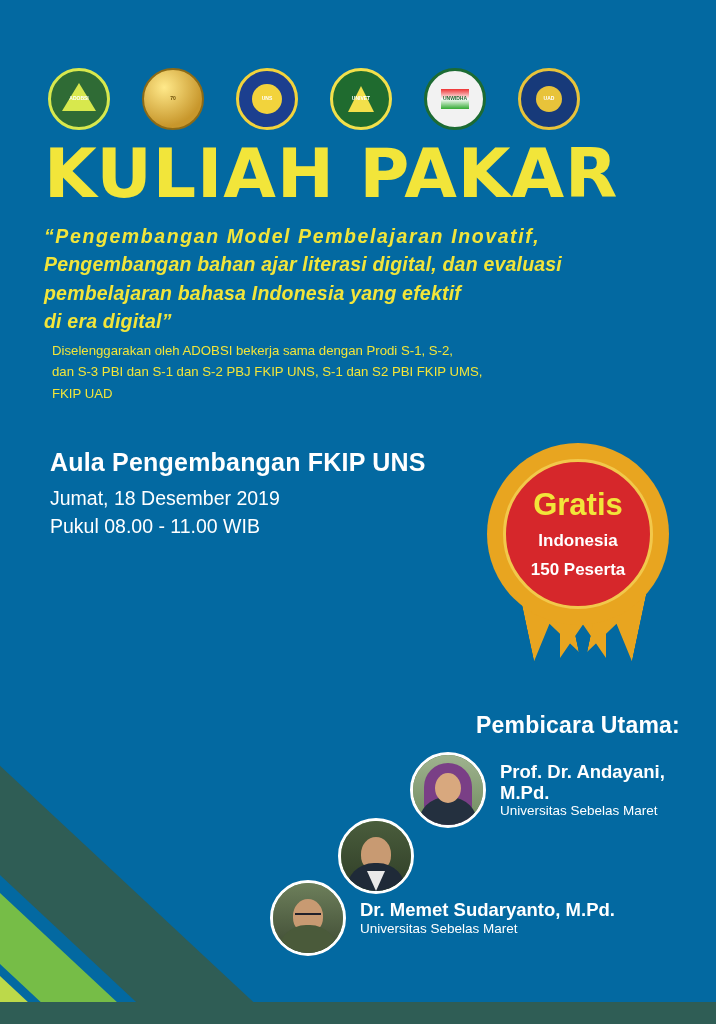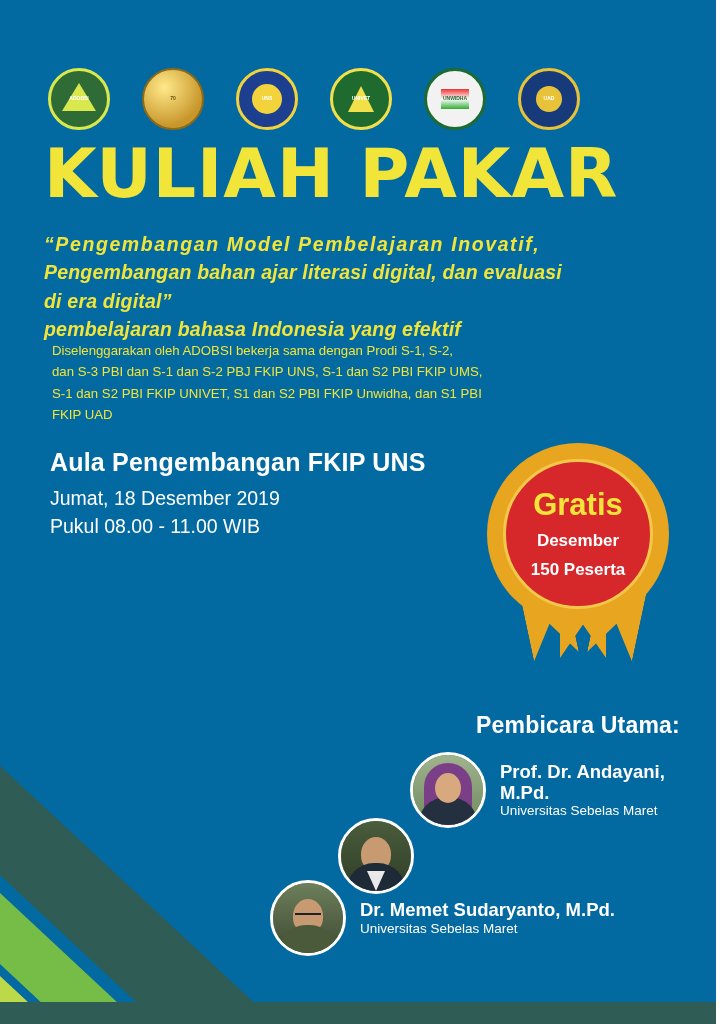--- a/index.html
+++ b/index.html
@@ -106,21 +106,21 @@
     width: 650px;
     font-family: "DejaVu Sans", sans-serif;
     font-weight: bold;
     font-size: 68px;
     letter-spacing: 1px;
     color: #f2e53a;
     line-height: 1;
   }
   .subtitle {
     position: absolute;
-    left: 44px; top: 230px;
+    left: 44px; top: 222px;
     width: 600px;
     color: #f2e53a;
     font-style: italic;
     font-size: 19.5px;
     line-height: 1.45;
     font-weight: bold;
     letter-spacing: .2px;
   }
   .subtitle .l1 { letter-spacing: 1.6px; }
   .organizer {
@@ -284,47 +284,46 @@
     <div class="logo logo-6">
         <span class="lt">UAD</span>
       </div>
   </div>
 
   <div class="title">KULIAH PAKAR</div>
 
   <div class="subtitle">
     <div class="l1">“Pengembangan Model Pembelajaran Inovatif,</div>
     <div>Pengembangan bahan ajar literasi digital, dan evaluasi</div>
+    <div>pembelajaran bahasa Indonesia yang efektif</div>
     <div>di era digital”</div>
-    <div>pembelajaran bahasa Indonesia yang efektif</div>
   </div>
 
   <div class="organizer">
     <div>Diselenggarakan oleh ADOBSI  bekerja sama dengan Prodi S-1, S-2,</div>
     <div>dan S-3 PBI dan S-1 dan S-2 PBJ FKIP UNS, S-1 dan S2 PBI FKIP UMS,</div>
-    <div>S-1 dan S2 PBI FKIP UNIVET, S1 dan S2 PBI FKIP Unwidha, dan S1 PBI</div>
     <div>FKIP UAD</div>
   </div>
 
   <div class="venue">
     <div class="vtitle">Aula Pengembangan FKIP UNS</div>
     <div class="vline">Jumat, 18 Desember 2019</div>
     <div class="vline">Pukul 08.00 - 11.00 WIB</div>
   </div>
 
   <div class="badge-wrap">
     <div class="ribbon-tails">
       <div class="tail left"></div>
       <div class="tail mid"></div>
       <div class="tail right"></div>
     </div>
     <div class="badge">
       <div class="badge-inner">
         <div class="b1">Gratis</div>
-        <div class="b2">Desember</div>
+        <div class="b2">Indonesia</div>
         <div class="b3">150 Peserta</div>
       </div>
     </div>
   </div>
 
   <div class="speakers-title">Pembicara Utama:</div>
 
   <div class="speaker sp1">
     <div class="ph ph1">
       <div class="bg"></div>

